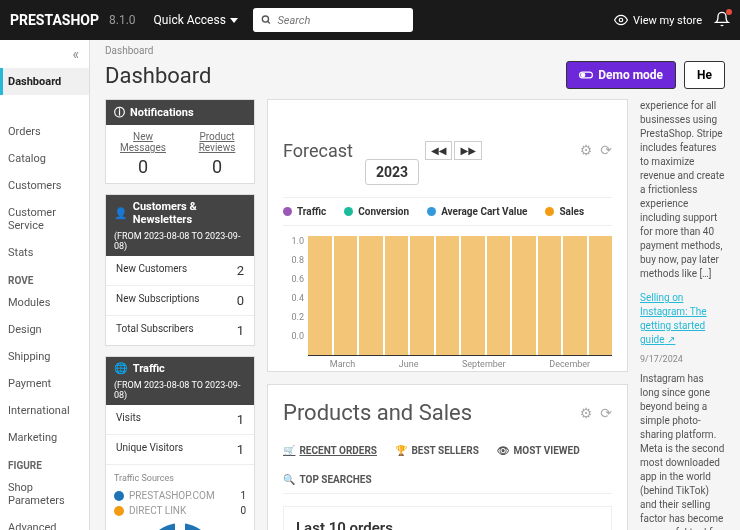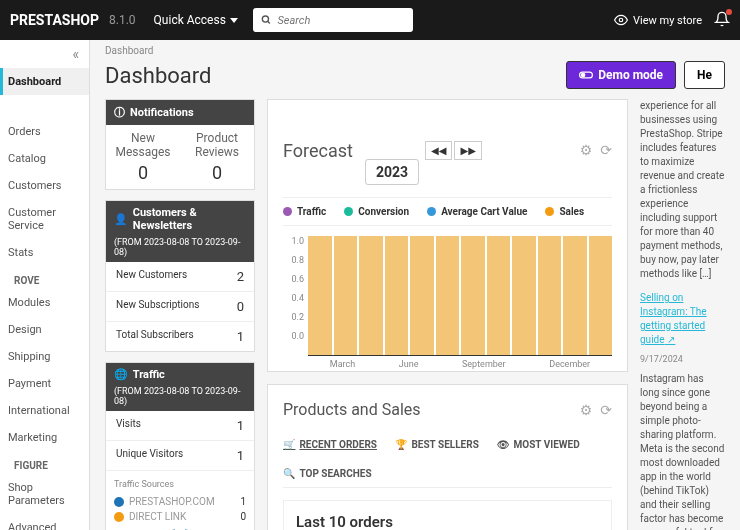--- a/index.html
+++ b/index.html
@@ -16,41 +16,41 @@
 .topbar-right { margin-left: auto; display: flex; align-items: center; gap: 12px; }
 .view-store { font-size: 11px; display: flex; align-items: center; gap: 5px; cursor: pointer; }
 .bell { position: relative; cursor: pointer; }
 .bell-dot { position: absolute; top: -2px; right: -2px; width: 6px; height: 6px; background: #e74c3c; border-radius: 50%; }
 
 .layout { display: flex; height: 494px; }
 .sidebar { width: 90px; background: #fff; border-right: 1px solid #ddd; overflow: hidden; }
 .collapse { text-align: right; padding: 6px 10px; font-size: 14px; color: #888; cursor: pointer; }
 .nav-item { padding: 7px 8px; font-size: 11px; cursor: pointer; color: #555; }
 .nav-item.active { background: #f0f0f0; font-weight: bold; color: #222; border-left: 3px solid #25b9d7; padding-left: 5px; }
-.nav-header { padding: 9px 8px 3px; font-size: 10px; font-weight: bold; color: #666; margin-left: 6px; }
+.nav-header { padding: 9px 8px 3px; font-size: 10px; font-weight: bold; color: #666; }
 
 .main { flex: 1; overflow: hidden; position: relative; }
 .breadcrumb { padding: 5px 15px; font-size: 10px; color: #888; }
 .page-header { display: flex; align-items: center; padding: 0 15px 10px; }
 .page-title { font-size: 22px; font-weight: 400; color: #333; }
 .header-btns { margin-left: auto; display: flex; gap: 8px; }
 .btn { border: 1px solid #333; background: #fff; padding: 6px 12px; font-size: 12px; border-radius: 3px; cursor: pointer; font-weight: bold; display: flex; align-items: center; gap: 5px; }
 .btn.dark { background: #6d28d9; color: #fff; margin-left: 16px; }
 
 .content-row { display: flex; gap: 12px; padding: 0 15px; }
 .col-a { width: 150px; }
 .col-b { flex: 1; }
 .col-c { width: 85px; font-size: 10px; color: #555; line-height: 1.4; }
 
 .panel { background: #fff; border: 1px solid #ddd; margin-bottom: 10px; }
 .panel-hd { background: #444; color: #fff; padding: 5px 8px; font-size: 11px; font-weight: bold; display: flex; align-items: center; gap: 5px; }
 .panel-hd.sub { font-size: 9px; font-weight: normal; padding-top: 0; background: #444; }
 .stat-row { display: flex; }
 .stat-cell { flex: 1; text-align: center; padding: 6px; }
-.stat-label { font-size: 12px; color: #666; margin-bottom: 3px; }
+.stat-label { font-size: 10px; color: #666; margin-bottom: 3px; text-decoration: underline; }
 .stat-value { font-size: 18px; }
 .list-row { display: flex; justify-content: space-between; padding: 7px 10px; border-bottom: 1px solid #eee; font-size: 10px; }
 .list-row:last-child { border-bottom: none; }
 .list-row .val { font-size: 13px; }
 .traffic-sources { padding: 8px; }
 .ts-label { font-size: 9px; color: #888; margin-bottom: 5px; }
 .ts-row { display: flex; align-items: center; font-size: 10px; padding: 2px 0; }
 .ts-dot { width: 10px; height: 10px; border-radius: 50%; margin-right: 5px; }
 .ts-name { color: #999; flex: 1; }
 .donut { width: 70px; height: 70px; margin: 5px auto; border-radius: 50%; background: #1e74b5; position: relative; }
@@ -69,21 +69,21 @@
 .dot { width: 9px; height: 9px; border-radius: 50%; }
 .chart { position: relative; height: 120px; display: flex; }
 .y-axis { width: 25px; display: flex; flex-direction: column; justify-content: space-between; font-size: 9px; color: #888; text-align: right; padding-right: 4px; padding-bottom: 15px; }
 .bars-area { flex: 1; position: relative; border-bottom: 1px solid #333; }
 .bars { position: absolute; inset: 0 0 0 0; display: flex; gap: 2px; align-items: flex-end; }
 .bar { flex: 1; background: #f3c677; height: 100%; }
 .x-axis { position: absolute; bottom: -14px; left: 0; right: 0; display: flex; justify-content: space-around; font-size: 9px; color: #888; }
 
 .products-panel { padding: 15px; margin-top: 12px; }
 .products-hd { display: flex; align-items: center; margin-bottom: 12px; }
-.products-title { font-size: 16px; color: #555; }
+.products-title { font-size: 22px; color: #555; }
 .tabs { display: flex; gap: 18px; padding: 8px 0; border-bottom: 1px solid #eee; flex-wrap: wrap; }
 .tab { font-size: 10px; font-weight: bold; color: #555; display: flex; align-items: center; gap: 4px; cursor: pointer; }
 .tab.active { text-decoration: underline; }
 .inner-panel { border: 1px solid #eee; margin-top: 12px; padding: 12px; }
 .inner-title { font-size: 15px; font-weight: 600; }
 
 .news-link { color: #25b9d7; text-decoration: underline; cursor: pointer; margin-top: 10px; display: block; }
 .news-date { color: #888; font-size: 9px; margin: 6px 0; }
 </style>
 </head>

